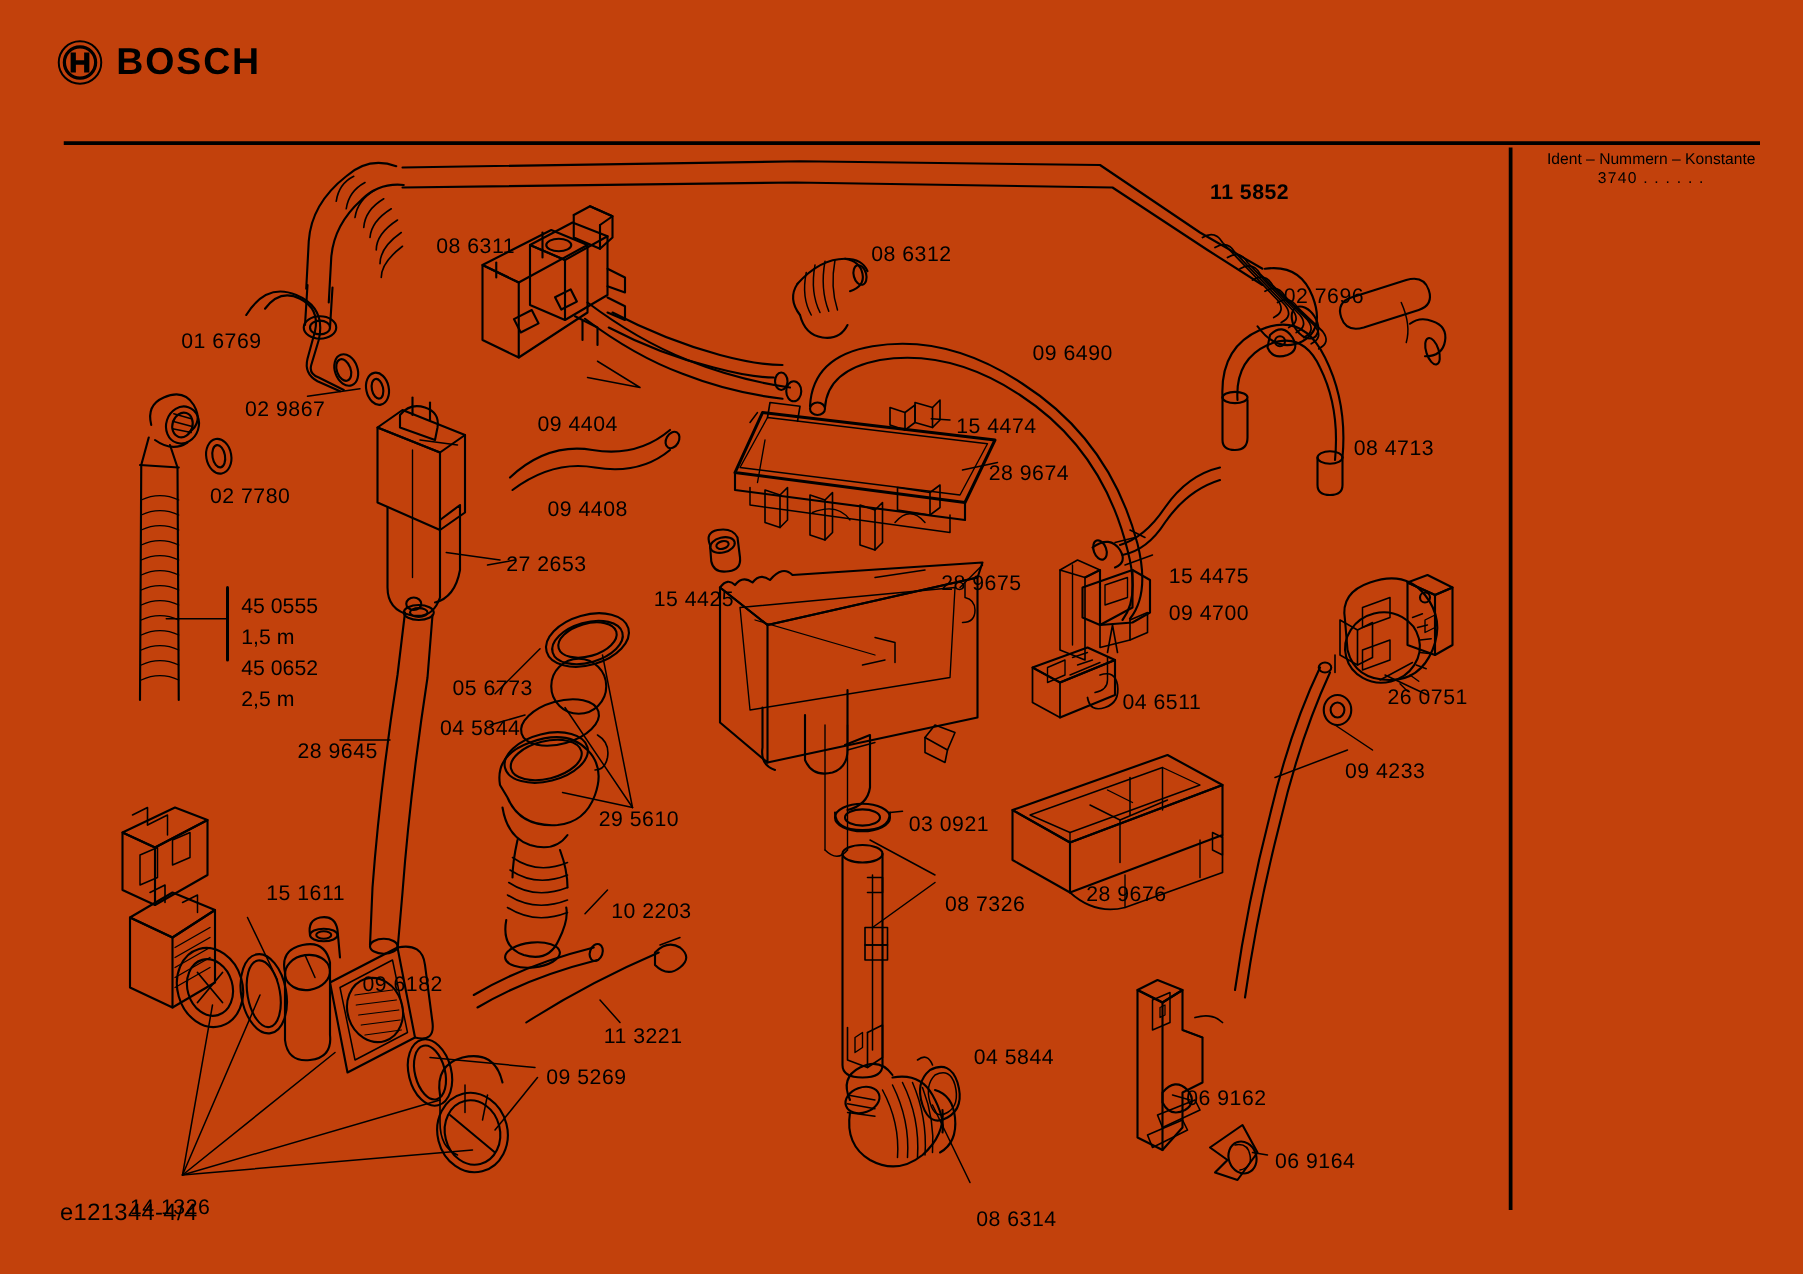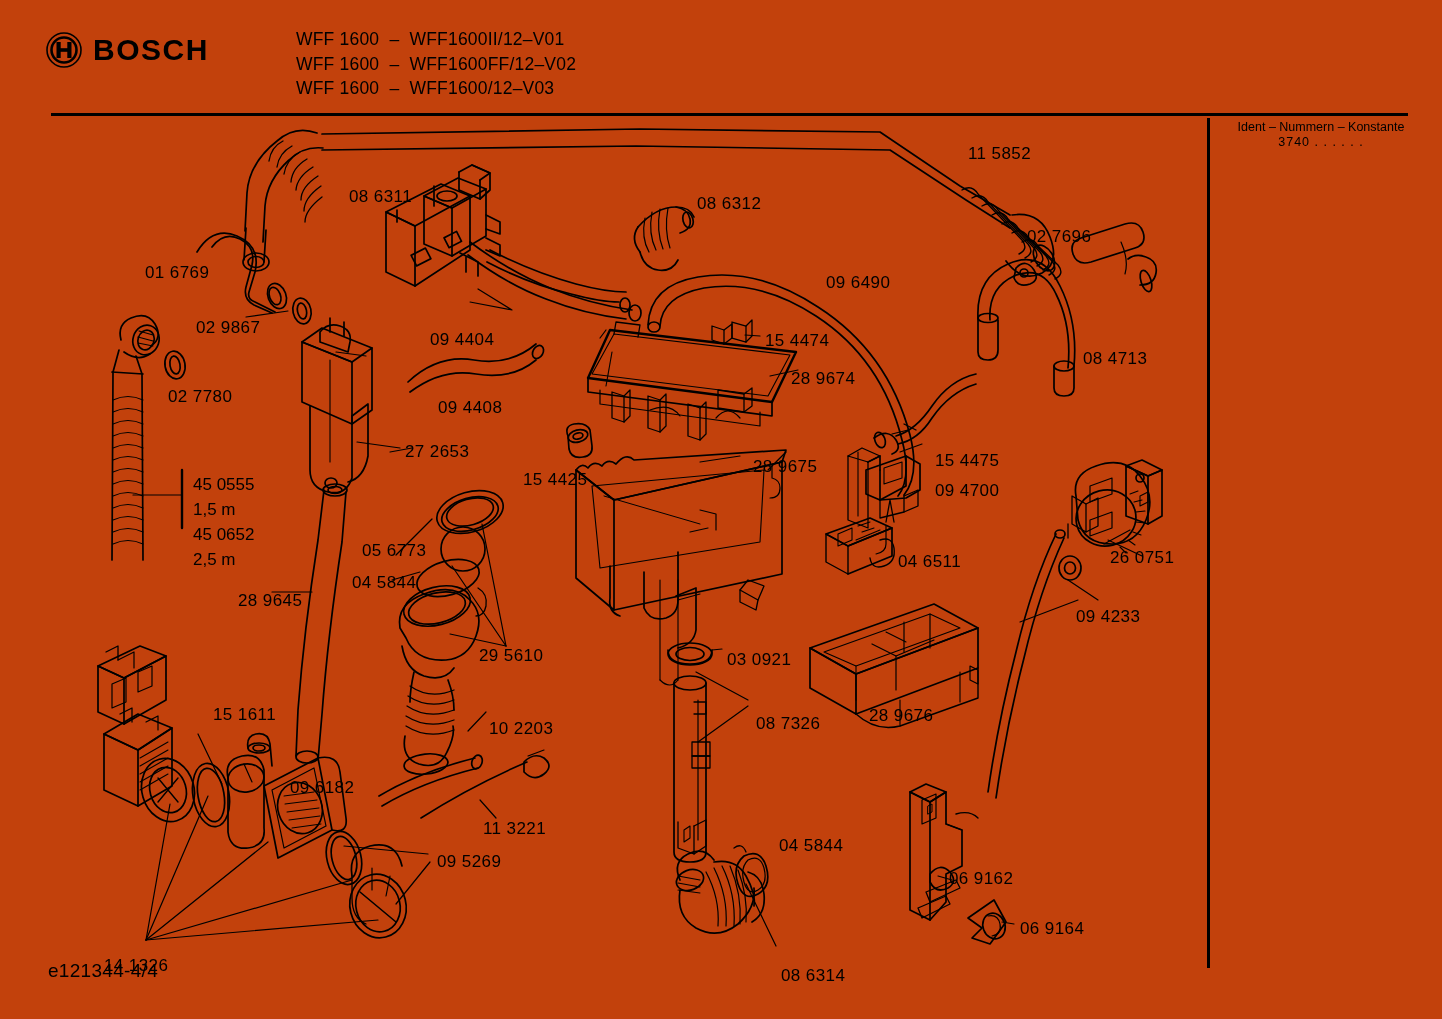--- a/index.html
+++ b/index.html
@@ -45,23 +45,20 @@
   <div class="logo-mark">
     <svg viewBox="0 0 38 38" width="38" height="38">
       <circle cx="19" cy="19" r="17" fill="none" stroke="#000" stroke-width="1.6"></circle>
       <circle cx="19" cy="19" r="12.5" fill="none" stroke="#000" stroke-width="2.6"></circle>
       <rect x="11.5" y="11" width="4.2" height="16" fill="#000"></rect>
       <rect x="22.3" y="11" width="4.2" height="16" fill="#000"></rect>
       <rect x="13" y="17.2" width="12" height="3.6" fill="#000"></rect>
     </svg>
   </div>
   <div class="brand">BOSCH</div>
-  <div class="model-block">WFF 1600  –  WFF1600II/12–V01
-WFF 1600  –  WFF1600FF/12–V02
-WFF 1600  –  WFF1600/12–V03</div>
 
 
   <div class="rule-main"></div>
   <div class="divider-v"></div>
 
   <div class="ident-block">
     <div>Ident – Nummern – Konstante</div>
     <div class="ident-l2">3740   . .     . . . .</div>
   </div>
 
@@ -513,21 +510,21 @@
       <path d="M786,452 L768,470" stroke-width="1.2"></path>
       <path d="M798,370 L770,376" stroke-width="1.2"></path>
       <path d="M1104,544 L1130,530" stroke-width="1.2"></path>
       <path d="M952,880 L938,876" stroke-width="1.2"></path>
       <path d="M1014,924 L1002,922" stroke-width="1.2"></path>
     </g>
   </svg>
 
   <div id="labels">
       <div class="lbl" style="left: 349px; top: 186px;">08 6311</div>
-      <div class="lbl" style="left: 968px; top: 143px;">11 5852</div>
+      <div class="lbl" style="left: 968px; top: 143px; font-weight: bold;">11 5852</div>
       <div class="lbl" style="left: 697px; top: 193px;">08 6312</div>
       <div class="lbl" style="left: 1027px; top: 226px;">02 7696</div>
       <div class="lbl" style="left: 145px; top: 262px;">01 6769</div>
       <div class="lbl" style="left: 826px; top: 272px;">09 6490</div>
       <div class="lbl" style="left: 196px; top: 317px;">02 9867</div>
       <div class="lbl" style="left: 765px; top: 330px;">15 4474</div>
       <div class="lbl" style="left: 1083px; top: 348px;">08 4713</div>
       <div class="lbl" style="left: 430px; top: 329px;">09 4404</div>
       <div class="lbl" style="left: 168px; top: 386px;">02 7780</div>
       <div class="lbl" style="left: 791px; top: 368px;">28 9674</div>

